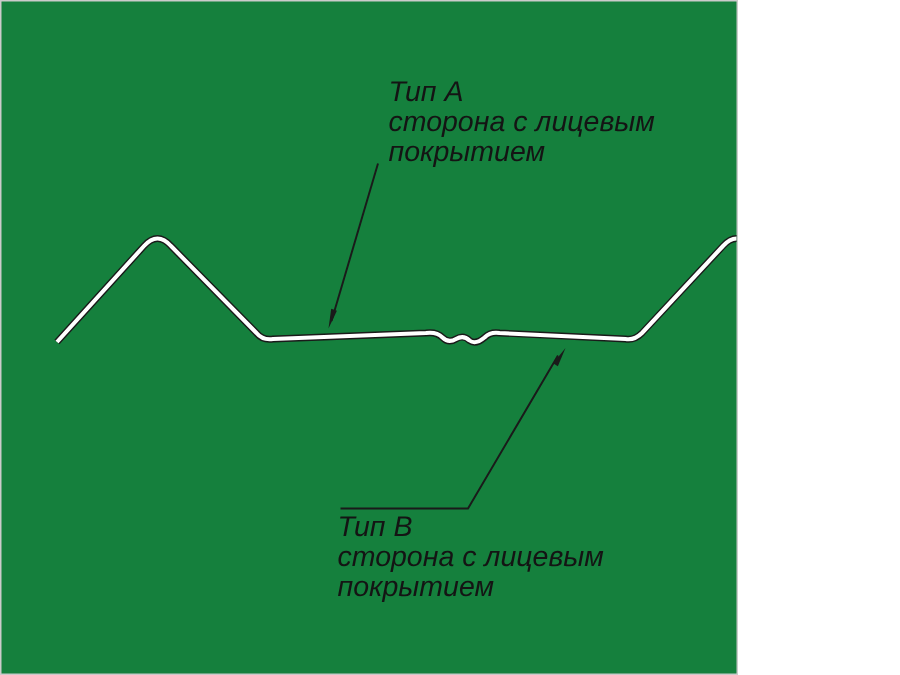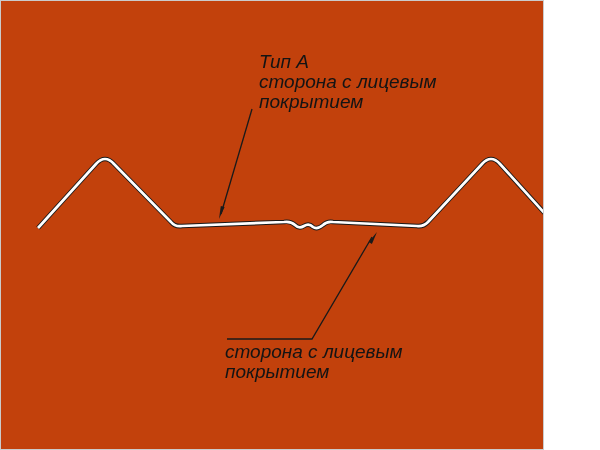--- a/index.html
+++ b/index.html
@@ -2,23 +2,23 @@
 <html><head>
 <meta charset="utf-8">
 <style>
   html, body {
     margin: 0;
     padding: 0;
     background: #ffffff;
   }
   .stage {
     position: relative;
-    width: 544px;
+    width: 492px;
     height: 450px;
-    background: #c2410c;
+    background: #15803d;
     border: 1px solid #cbcbcb;
     box-sizing: border-box;
     overflow: hidden;
     font-family: "Liberation Sans", sans-serif;
   }
   .stage svg {
     position: absolute;
     left: 0;
     top: 0;
   }
@@ -73,17 +73,18 @@
     <polygon class="arrow" points="376,231 370.9,243.1 367.7,241.1" fill="#1a1a1a"></polygon>
   </svg>
 
   <div class="label label-a">
     <div>Тип А</div>
     <div>сторона с лицевым</div>
     <div>покрытием</div>
   </div>
 
   <div class="label label-b">
+    <div>Тип В</div>
     <div>сторона с лицевым</div>
     <div>покрытием</div>
   </div>
 
 </div>
 
 </body></html>

